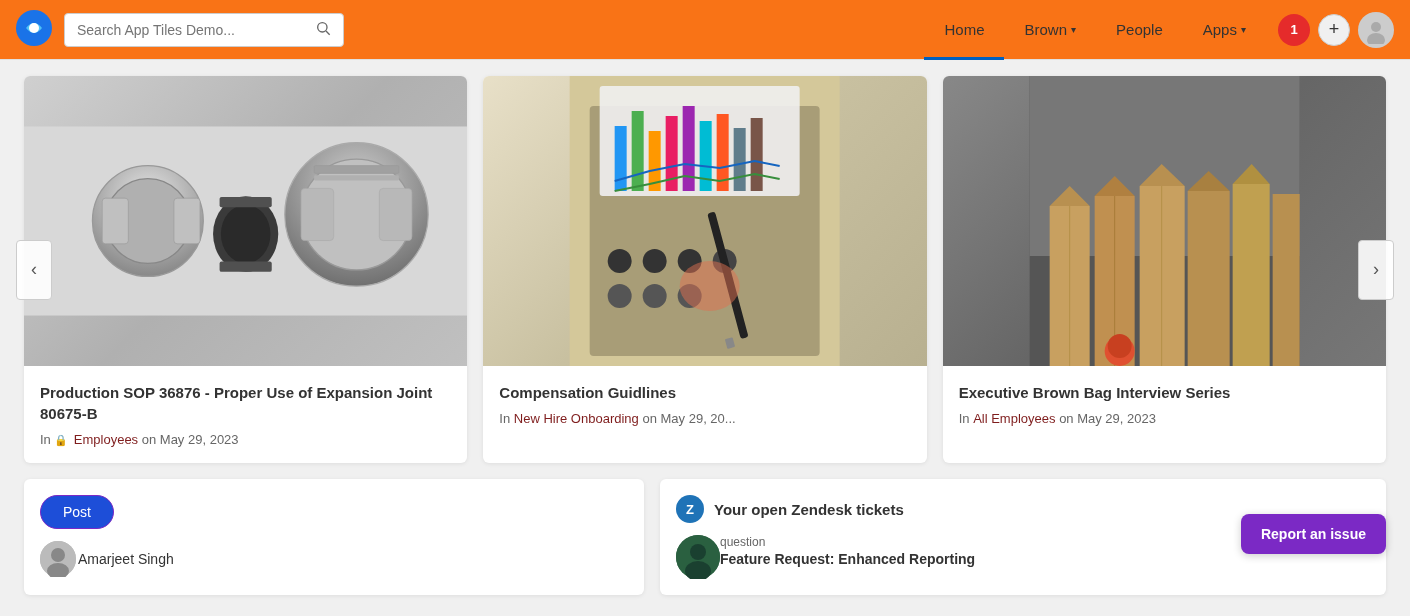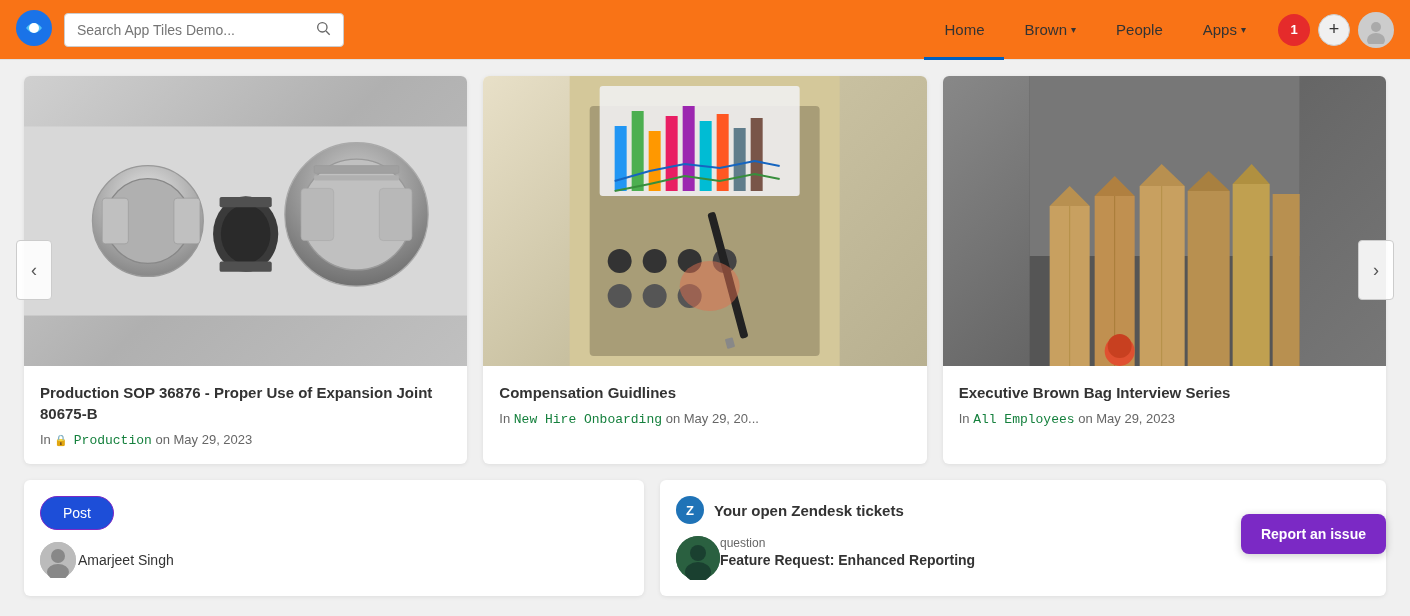--- a/index.html
+++ b/index.html
@@ -160,24 +160,23 @@
       font-weight: 600;
       color: #333;
       margin-bottom: 8px;
       line-height: 1.4;
     }
     .card-meta {
       font-size: 13px;
       color: #666;
     }
     .card-meta a {
-      color: #15803d;
+      color: #7f1d1d;
       text-decoration: none;
       font-weight: 500;
-      font-family: Liberation Mono, monospace;
     }
     .lock-icon {
       font-size: 11px;
       margin-right: 2px;
     }
 
     .carousel-btn {
       position: absolute;
       top: 50%;
       transform: translateY(-50%);
@@ -401,21 +400,21 @@
 
             <rect x="445" y="60" width="130" height="12" rx="2" fill="#a0a0a0" stroke="#999"></rect>
             <rect x="445" y="75" width="130" height="8" rx="2" fill="#b0b0b0"></rect>
           </svg>
         </div>
         <div class="card-body">
           <div class="card-title">Production SOP 36876 - Proper Use of Expansion Joint 80675-B</div>
           <div class="card-meta">
             <span>In</span>
             <span class="lock-icon">🔒</span>
-            <a>Production</a>
+            <a>Employees</a>
             <span>on May 29, 2023</span>
           </div>
         </div>
       </div>
 
       <div class="card">
         <div class="card-image chart-bg">
           <svg viewBox="0 0 270 290" xmlns="http://www.w3.org/2000/svg" width="100%" height="100%">
             <rect width="270" height="290" fill="#d4c89a"></rect>
 

